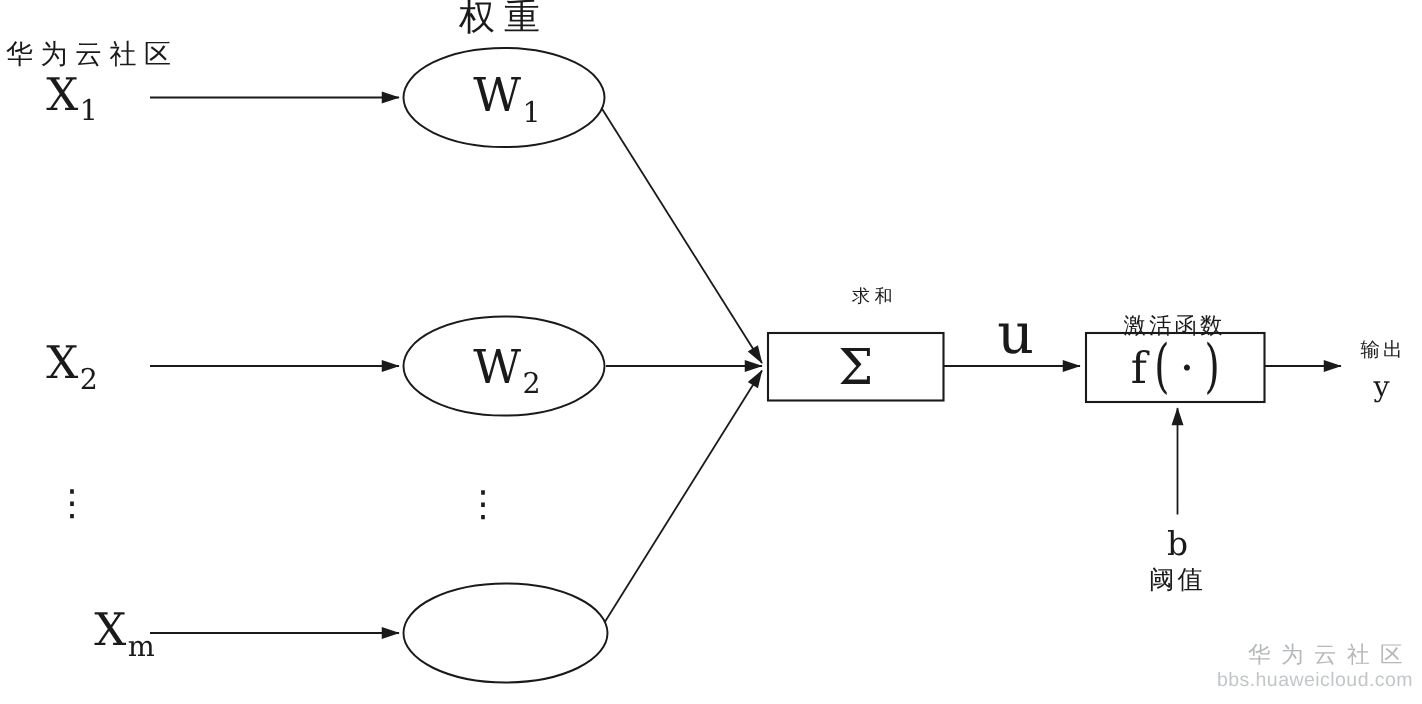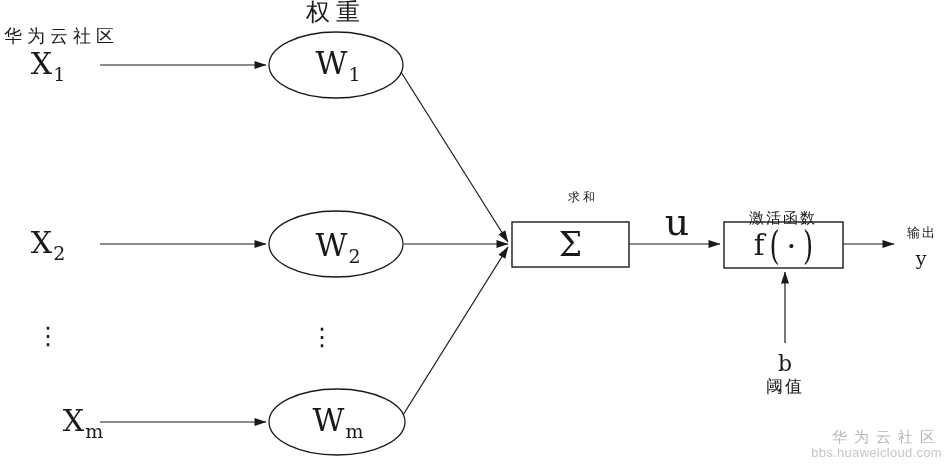--- a/index.html
+++ b/index.html
@@ -98,23 +98,20 @@
   <div class="lbl node-label xm">
     <span><span class="var">X</span><span class="sub">m</span></span>
   </div>
 
   <div class="lbl node-label w1">
     <span><span class="var">W</span><span class="sub">1</span></span>
   </div>
   <div class="lbl node-label w2">
     <span><span class="var">W</span><span class="sub">2</span></span>
   </div>
-  <div class="lbl node-label wm">
-    <span><span class="var">W</span><span class="sub">m</span></span>
-  </div>
 
   <div class="lbl dots-x">⋮</div>
   <div class="lbl dots-w">⋮</div>
 
   <div class="lbl cn sum-title">求和</div>
   <div class="lbl serif sigma">Σ</div>
 
   <div class="lbl serif u-signal">u</div>
 
   <div class="lbl cn activation-title">激活函数</div>

